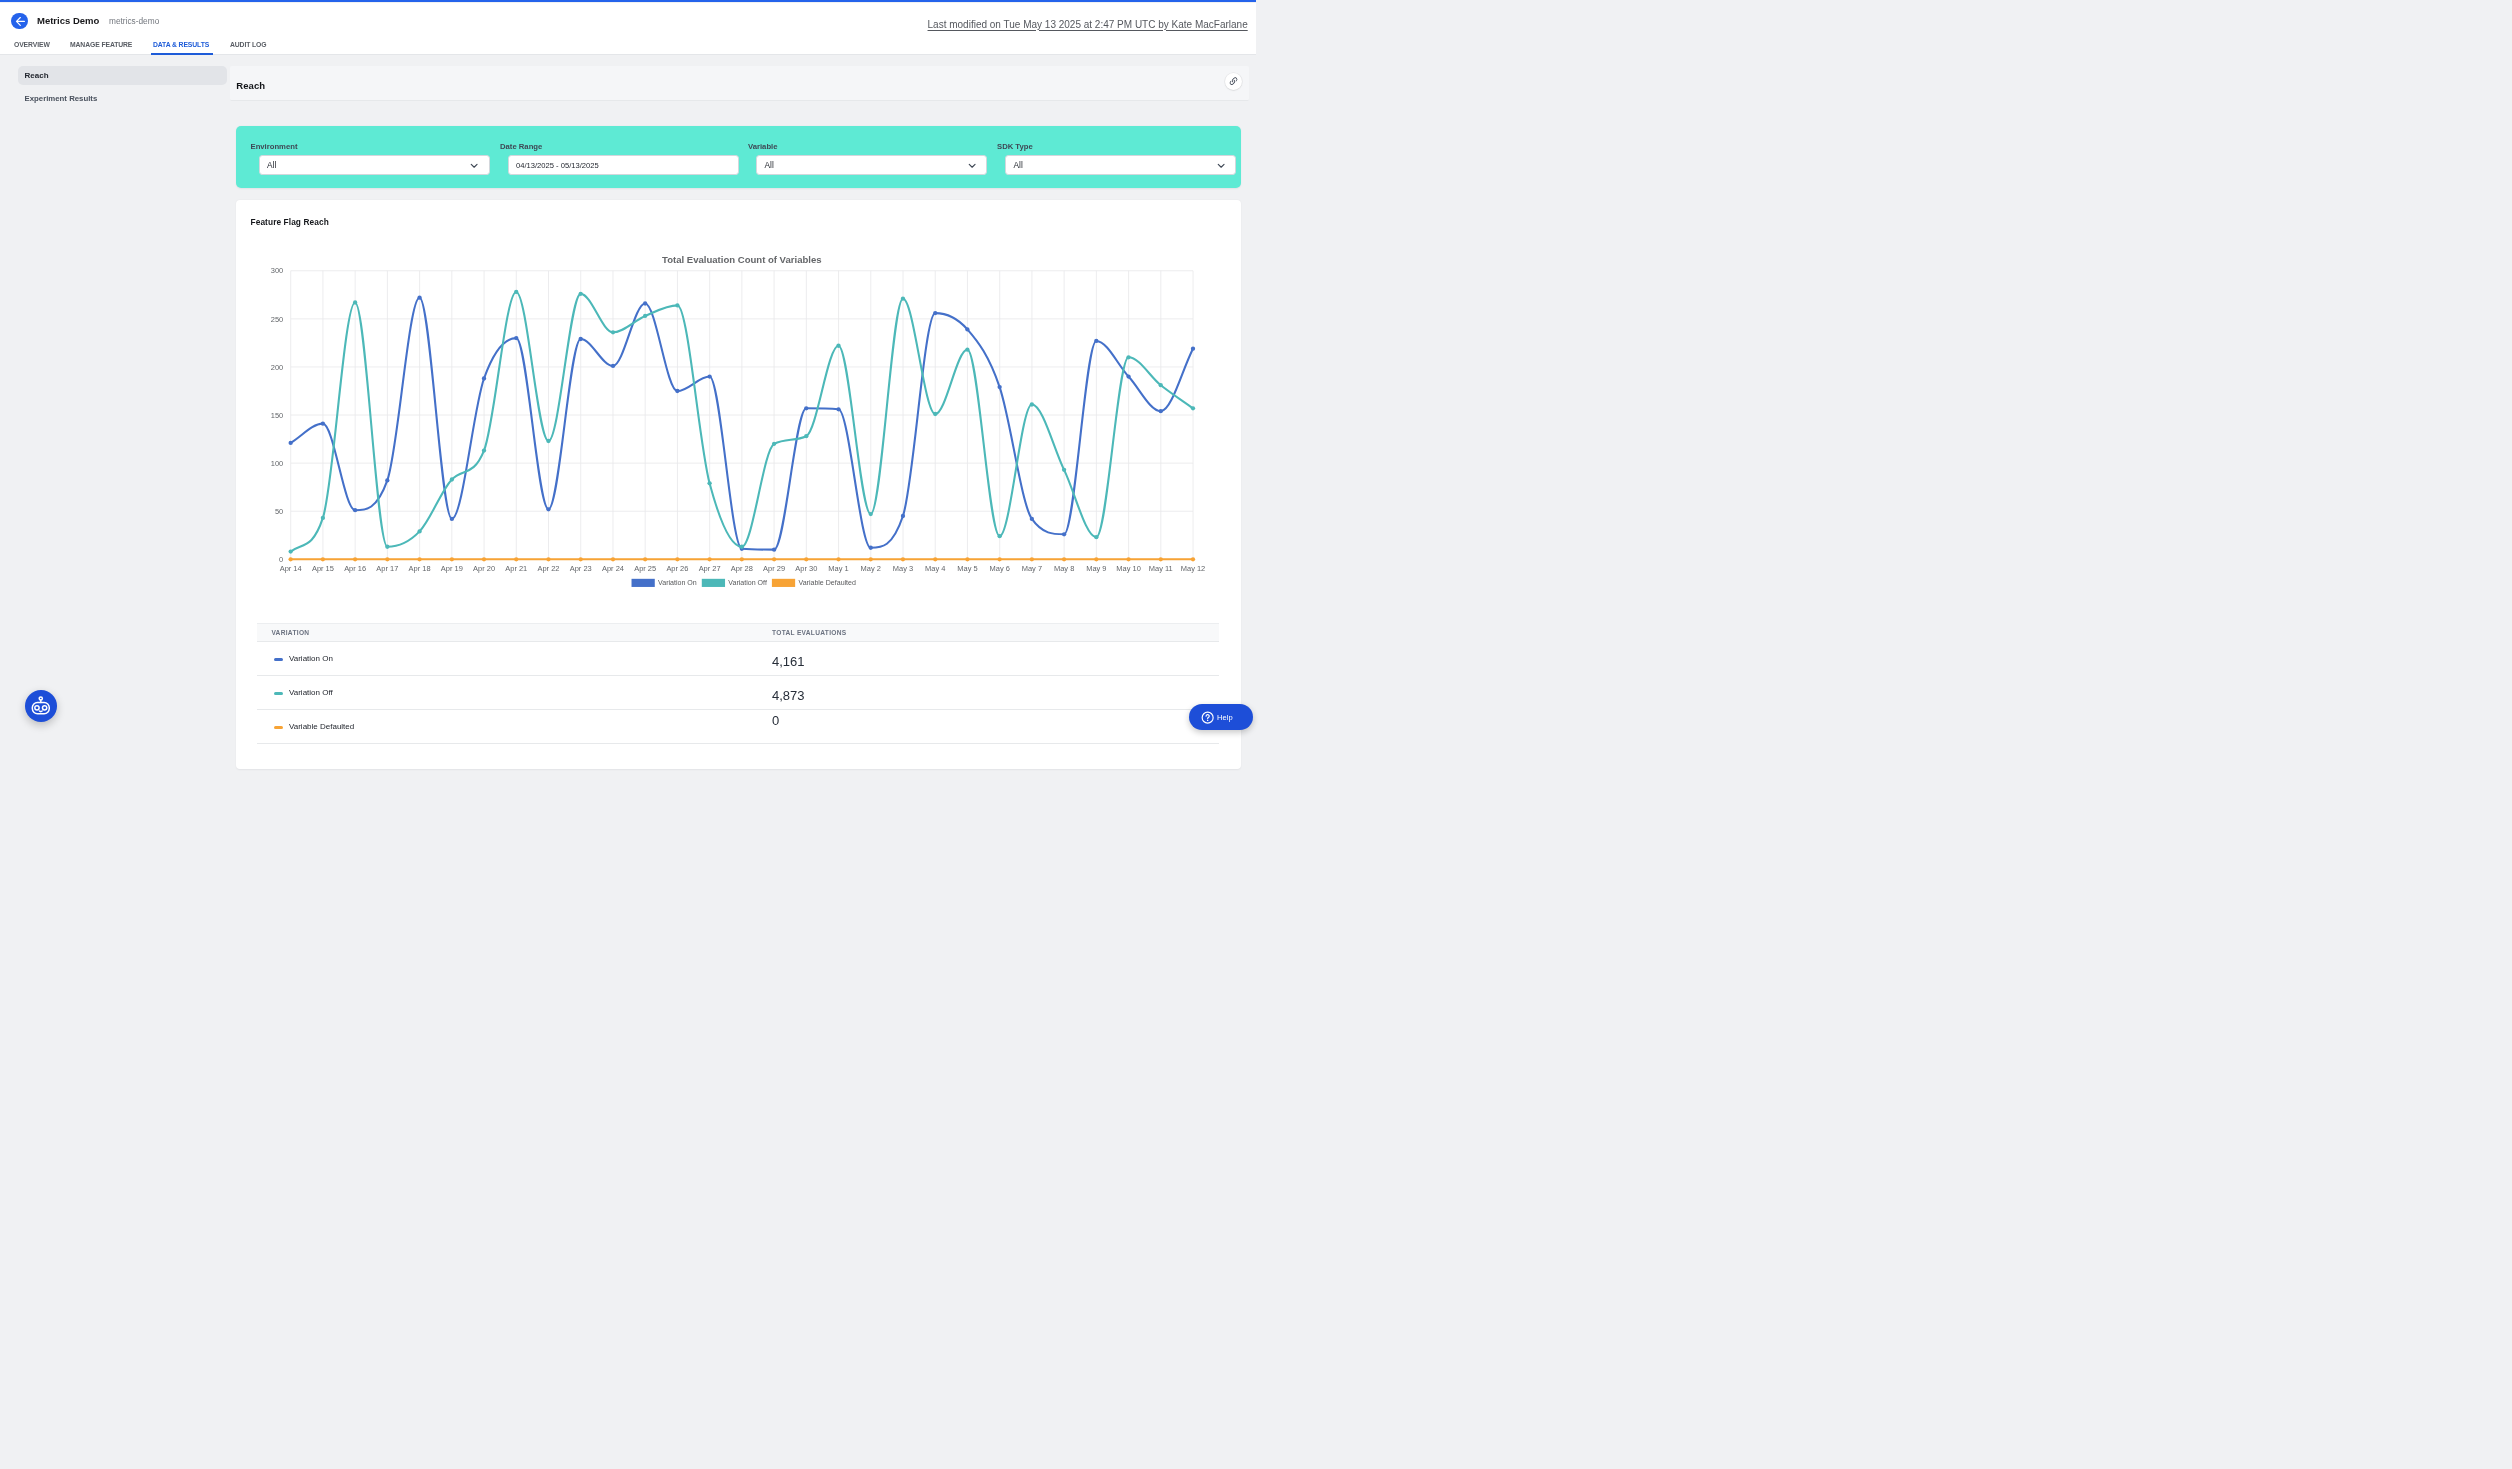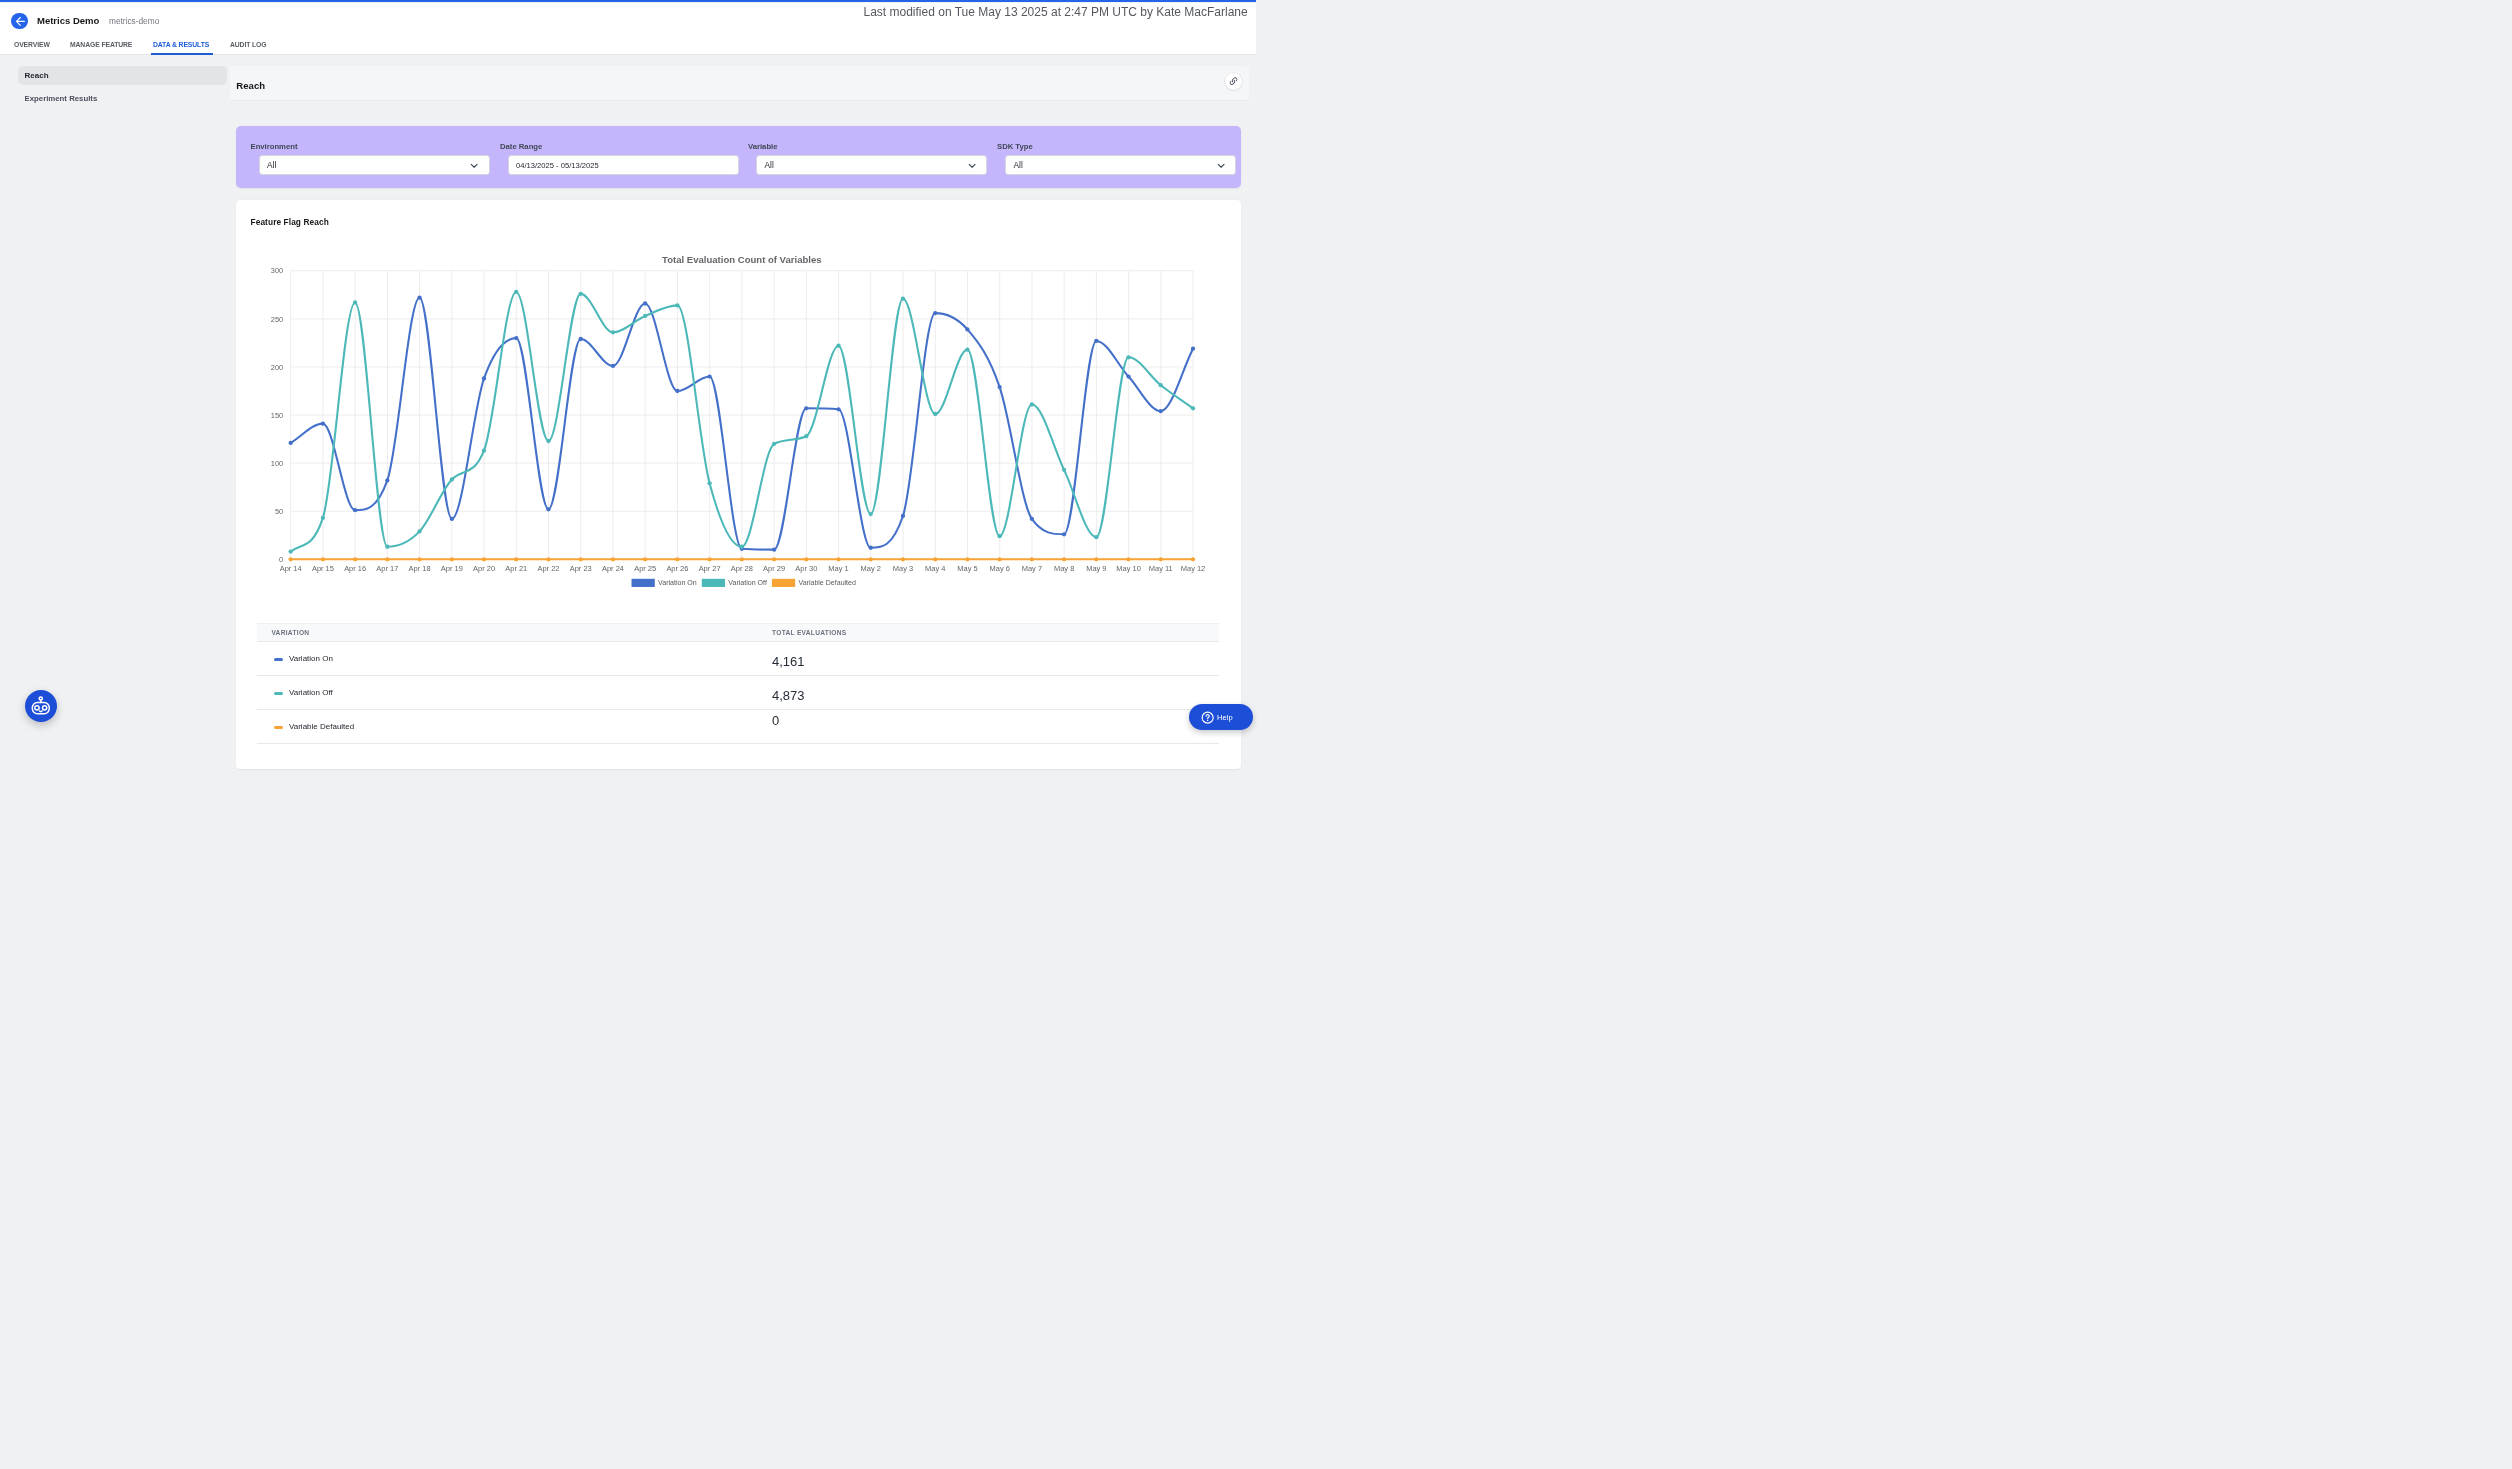--- a/index.html
+++ b/index.html
@@ -10,41 +10,41 @@
 #topstrip { position:absolute; left:0; top:0; width:1256px; height:2.1px; background:#2563eb; }
 #header { position:absolute; left:0; top:2.5px; width:1256px; height:52px; background:#fff;
   border-bottom:0.8px solid #e4e6e9; }
 #backbtn { position:absolute; left:11.2px; top:10.2px; width:16.6px; height:16.6px;
   border-radius:50%; background:#2563eb; }
 #backbtn svg { position:absolute; left:2.9px; top:2.9px; }
 #ftitle { position:absolute; left:37px; top:13px; font-size:9.5px; font-weight:bold;
   color:#18181b; white-space:nowrap; }
 #fkey { position:absolute; left:109px; top:14px; font-size:8.3px; color:#74787f;
   white-space:nowrap; }
-#lastmod { position:absolute; right:8.3px; top:3px; font-size:12px; color:#55585e;
-  text-underline-offset:1.7px; white-space:nowrap; }
+#lastmod { position:absolute; right:8.3px; top:17px; font-size:10px; color:#55585e;
+  text-decoration:underline; text-underline-offset:1.7px; white-space:nowrap; }
 .tab { position:absolute; top:39px; font-size:6.8px; font-weight:bold; color:#585c63;
   letter-spacing:-0.1px; white-space:nowrap; }
 .tab.active { color:#1d5bd8; }
 #tabline { position:absolute; left:151px; top:50px; width:62px; height:2.5px; background:#1d5bd8; }
 #sidepill { position:absolute; left:18px; top:66px; width:209px; height:18.7px;
   border-radius:5px; background:#e2e4e8; }
 #sidepill span { position:absolute; left:6.6px; top:5.6px; font-size:8px; font-weight:bold;
   color:#23272f; }
 #sideitem2 { position:absolute; left:24.5px; top:95px; font-size:7.8px; font-weight:bold;
   color:#49515d; }
 #reachbar { position:absolute; left:230px; top:66px; width:1019px; height:35px;
   background:#f5f6f8; border-bottom:0.8px solid #e6e8ea; border-radius:1.7px; }
 #reachbar h1 { position:absolute; left:6.2px; top:15px; font-size:9.5px; font-weight:bold;
   color:#131519; letter-spacing:0.1px; }
 #linkbtn { position:absolute; right:7.5px; top:6.6px; width:17px; height:17px; background:#fff;
   border-radius:50%; box-shadow:0 0 0 0.8px rgba(0,0,0,0.05), 0 0.8px 1.7px rgba(0,0,0,0.08); }
 #linkbtn svg { position:absolute; left:3px; top:3px; }
 #filters { position:absolute; left:236px; top:126px; width:1005px; height:62px;
-  background:#c4b5fd; border-radius:5px; box-shadow:0 0.8px 1.7px rgba(16,24,40,0.06); }
+  background:#5eead4; border-radius:5px; box-shadow:0 0.8px 1.7px rgba(16,24,40,0.06); }
 .fcol { position:absolute; top:0; height:62px; width:231px; }
 .flabel { position:absolute; left:0; top:17px; font-size:7.7px; font-weight:bold; color:#3f4855;
   white-space:nowrap; }
 .fbox { position:absolute; left:8px; top:29px; height:20px; width:231px; border:0.8px solid #d3d7dc;
   border-radius:3.3px; background:#fff; }
 .fbox span { position:absolute; left:7.5px; top:5.3px; font-size:8.3px; color:#23272f;
   white-space:nowrap; }
 .fbox svg.chev { position:absolute; right:10px; top:7px; }
 #chartcard { position:absolute; left:236px; top:200px; width:1005px; height:569px;
   background:#fff; border-radius:4px; box-shadow:0 0.8px 1.7px rgba(16,24,40,0.06); }

